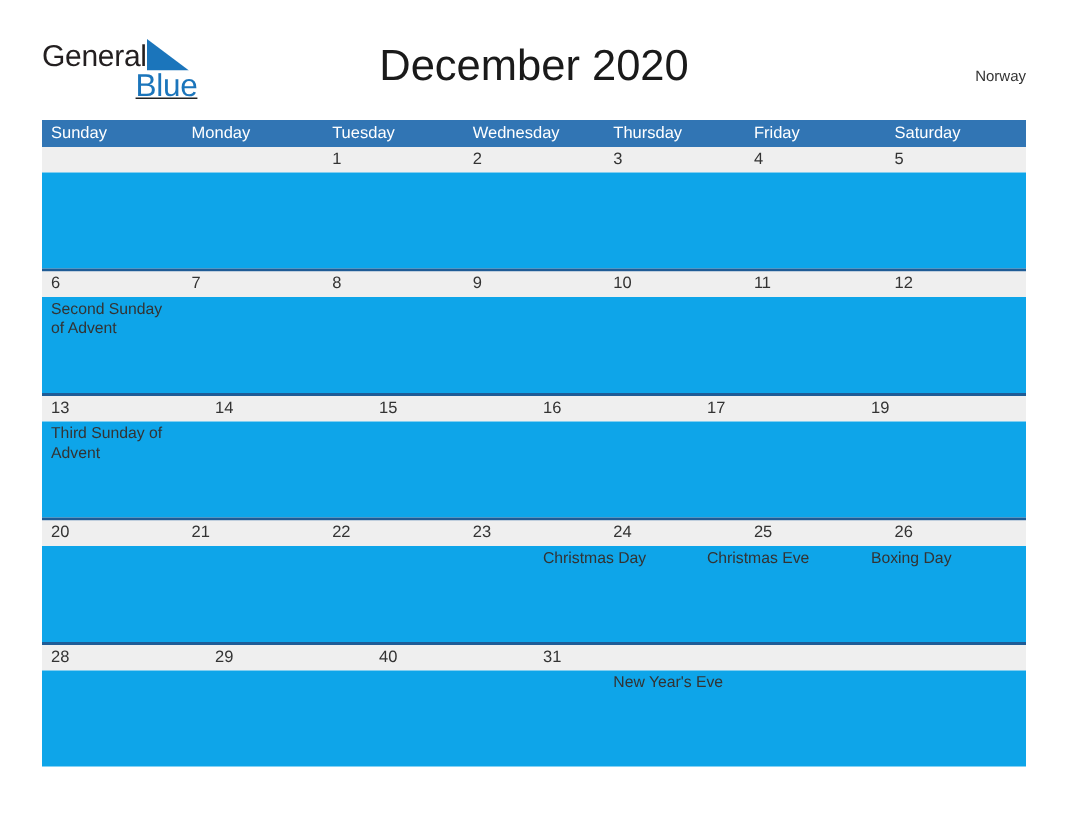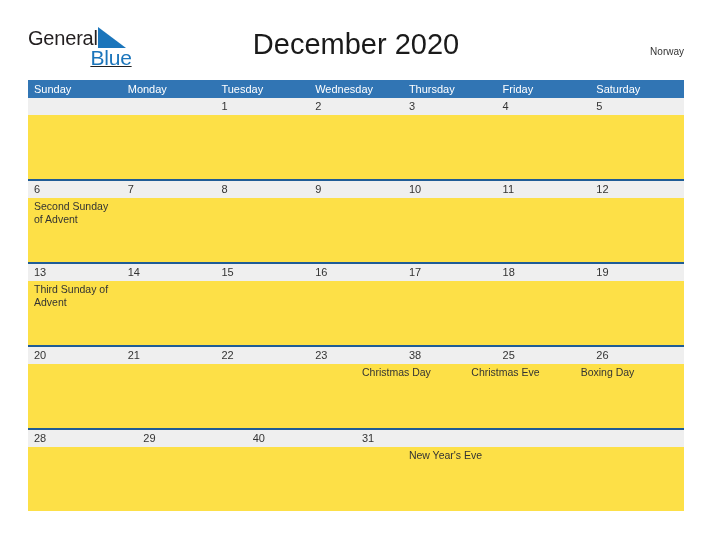--- a/index.html
+++ b/index.html
@@ -113,21 +113,21 @@
     border-top: none;
   }
   .week-dates {
     display: flex;
     background: #efefef;
     height: 17px;
   }
   .week-body {
     display: flex;
     height: 64px;
-    background: #fde047;
+    background: #0ea5e9;
   }
   .daynum {
     flex: 1 1 0;
     font-size: 11px;
     line-height: 17px;
     padding-left: 6px;
     box-sizing: border-box;
     color: #333333;
   }
   .dayevents {
@@ -216,42 +216,41 @@
             <div class="dayevents"></div>
           </div>
         </div>
         <div class="week">
           <div class="week-dates">
             <div class="daynum">13</div>
             <div class="daynum">14</div>
             <div class="daynum">15</div>
             <div class="daynum">16</div>
             <div class="daynum">17</div>
-            <div class="daynum">18</div>
             <div class="daynum">19</div>
           </div>
           <div class="week-body">
             <div class="dayevents">
               <div class="event">Third Sunday of Advent</div>
             </div>
             <div class="dayevents"></div>
             <div class="dayevents"></div>
             <div class="dayevents"></div>
             <div class="dayevents"></div>
             <div class="dayevents"></div>
             <div class="dayevents"></div>
           </div>
         </div>
         <div class="week">
           <div class="week-dates">
             <div class="daynum">20</div>
             <div class="daynum">21</div>
             <div class="daynum">22</div>
             <div class="daynum">23</div>
-            <div class="daynum">38</div>
+            <div class="daynum">24</div>
             <div class="daynum">25</div>
             <div class="daynum">26</div>
           </div>
           <div class="week-body">
             <div class="dayevents"></div>
             <div class="dayevents"></div>
             <div class="dayevents"></div>
             <div class="dayevents">
               <div class="event">Christmas Day</div>
             </div>

